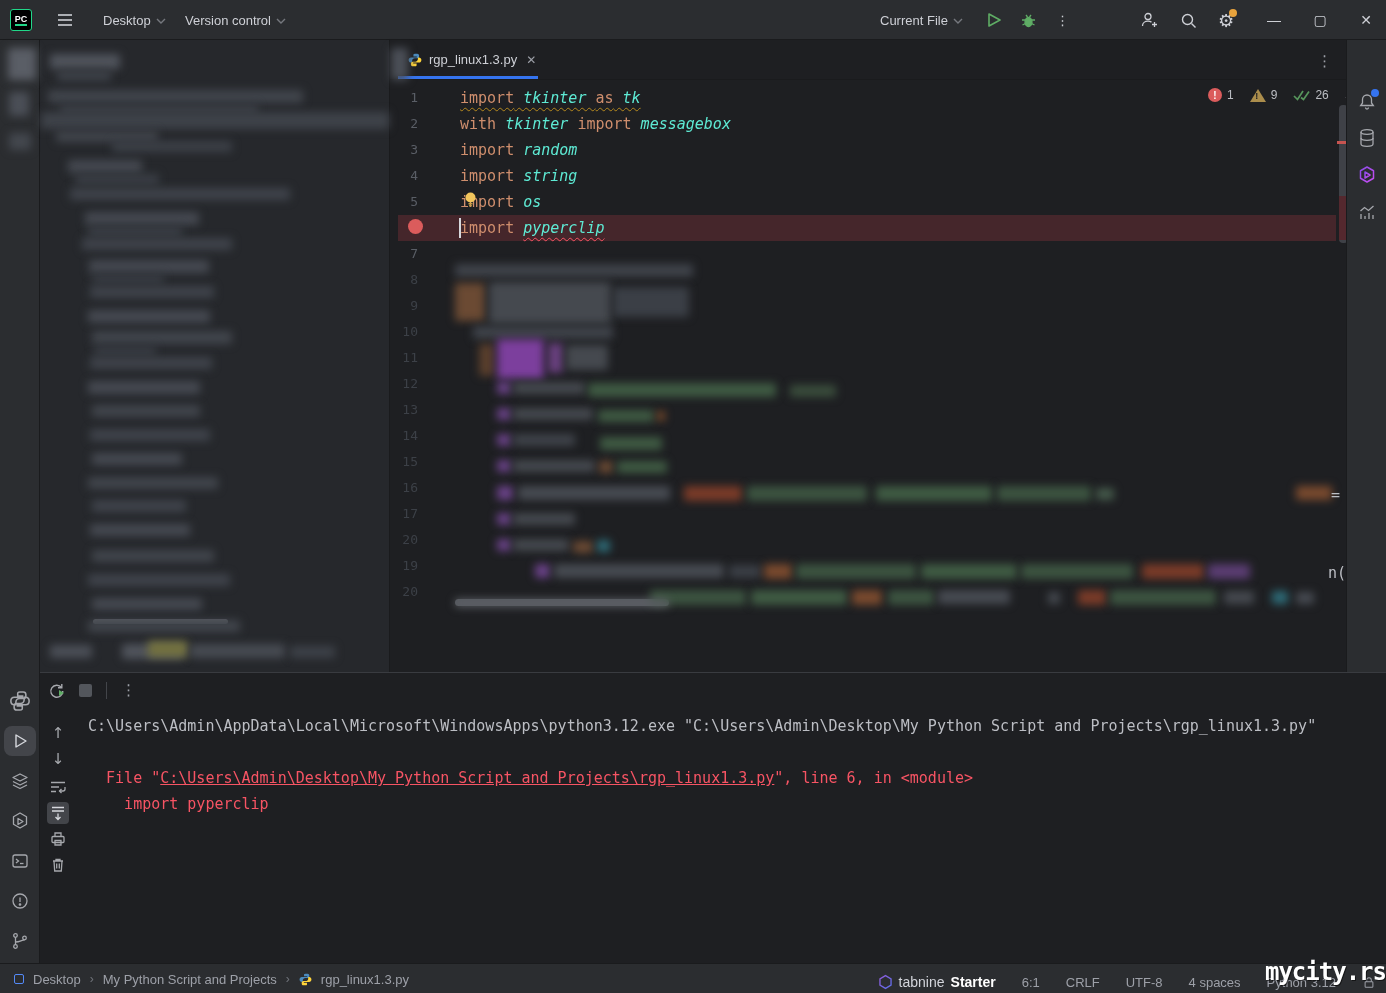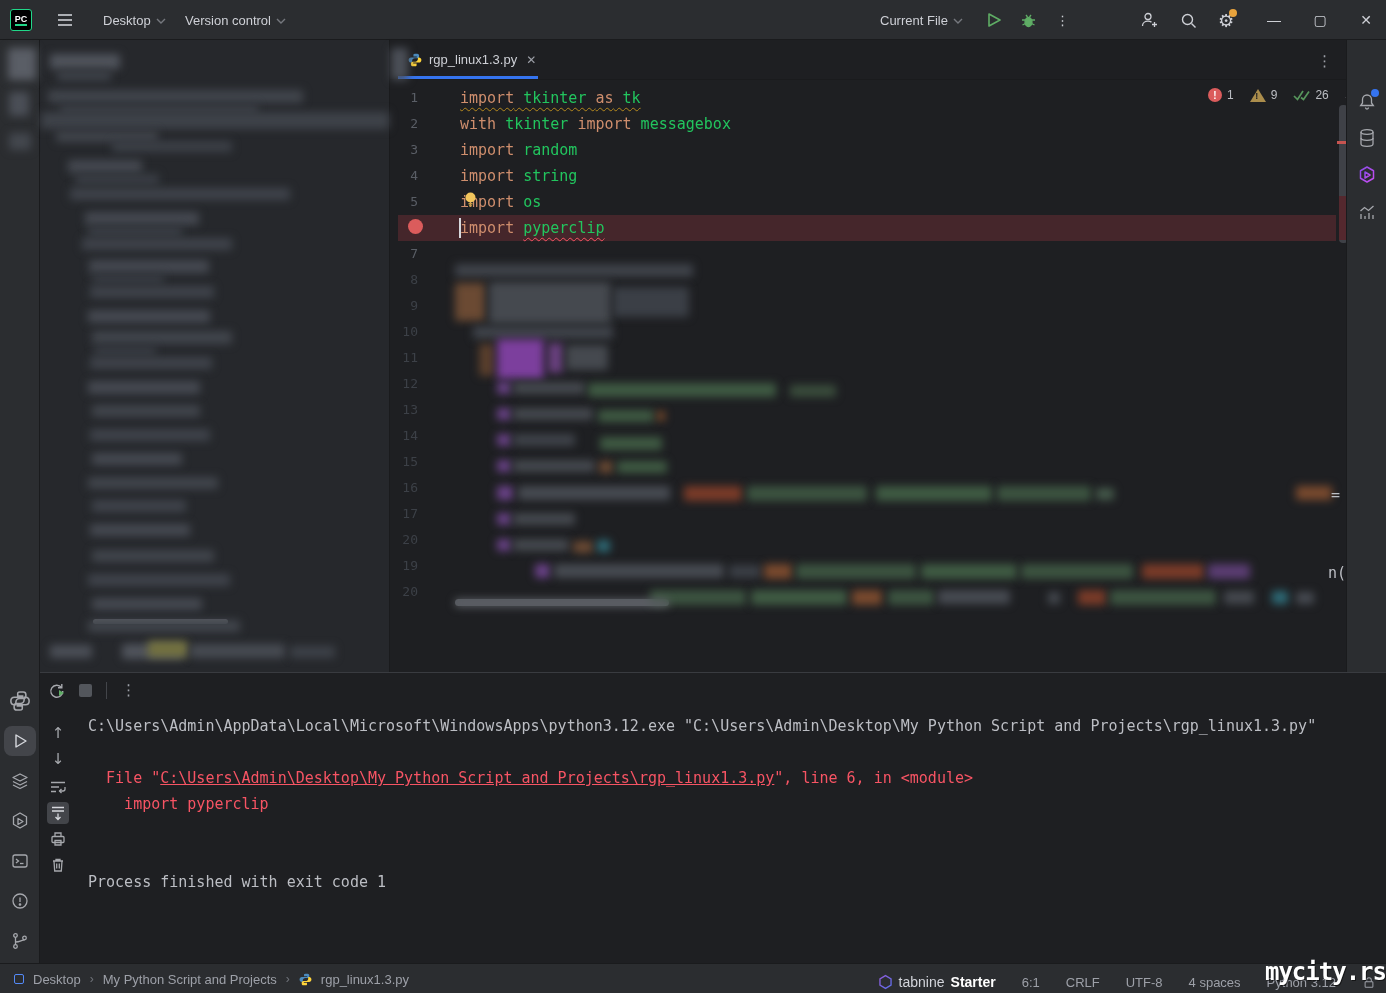--- a/index.html
+++ b/index.html
@@ -32,21 +32,21 @@
   #tab-underline { position:absolute; left:8px; bottom:0; width:140px; height:3px; background:#3574f0; }
   #tab-close { color:#9da0a8; font-size:12px; margin-left:2px; }
   #tabbar-kebab { position:absolute; right:14px; top:12px; color:#9da0a8; font-size:15px; letter-spacing:0; }
 
   
   #editor { left:390px; top:80px; width:956px; height:592px; background:#1e1f22; font-family:"DejaVu Sans Mono",monospace; }
   #gutter { position:absolute; left:0; top:0; width:40px; height:100%; }
   .ln { position:absolute; right:12px; width:28px; text-align:right; font-size:13px; line-height:26px; color:#5a5e66; }
   .ln.faint { color:#3c4047; }
   .cl { position:absolute; left:70px; height:26px; line-height:26px; font-size:15px; white-space:pre; }
-  .kw { color:#cf8e6d; } .id { color:#22c55e; }
+  .kw { color:#cf8e6d; } .id { color:#5eead4;font-style:italic; }
   .wavy-warn { text-decoration:underline wavy #b3881e 1px; text-underline-offset:4px; }
   .wavy-err  { text-decoration:underline wavy #f75464 1px; text-underline-offset:4px; }
   #bp-row { position:absolute; left:8px; top:135px; width:938px; height:26px; background:#45262b; }
   #bp-dot { position:absolute; left:18px; top:139px; width:15px; height:15px; border-radius:50%; background:#db5c5c; }
   #caret { position:absolute; left:69px; top:138px; width:2px; height:20px; background:#d6d8dd; }
   #bulb { position:absolute; left:73px; top:111px; }
   #inspections { position:absolute; left:818px; top:8px; display:flex; align-items:center; gap:5px; font-family:"Liberation Sans",sans-serif; font-size:12px; color:#bcbec4; }
   .insp-gap { width:6px; }
   #err-badge { width:14px; height:14px; border-radius:50%; background:#db5c5c; color:#fff; font-size:10px; font-weight:bold; display:flex; align-items:center; justify-content:center; }
   #warn-badge { width:0; height:0; border-left:8px solid transparent; border-right:8px solid transparent; border-bottom:13px solid #ab8d4c; position:relative; }
@@ -409,21 +409,20 @@
         <g fill="none" stroke="#a6a8ad" stroke-width="1.3">
           <path d="M4 5h10M7 5V3.5h4V5M5 5l.7 10h6.6L13 5"></path>
           <path d="M7.7 7.5v5M10.3 7.5v5"></path>
         </g>
       </svg>
   </div>
 
   <div class="con-line" style="top:40px">C:\Users\Admin\AppData\Local\Microsoft\WindowsApps\python3.12.exe "C:\Users\Admin\Desktop\My Python Script and Projects\rgp_linux1.3.py"</div>
   <div class="con-line err" style="top:92px"><span>  File "</span><span class="con-link">C:\Users\Admin\Desktop\My Python Script and Projects\rgp_linux1.3.py</span><span>", line 6, in &lt;module&gt;</span></div>
   <div class="con-line err" style="top:118px">    import pyperclip</div>
-  <div class="con-line" style="top:196px">Process finished with exit code 1</div>
 </div>
 
 <div id="statusbar" class="abs">
   <div id="crumbs">
     <span id="module-icon"></span>
     <span>Desktop</span>
     <span class="crumb-sep">›</span>
     <span>My Python Script and Projects</span>
     <span class="crumb-sep">›</span>
     <svg width="13" height="13" viewBox="0 0 14 14">

